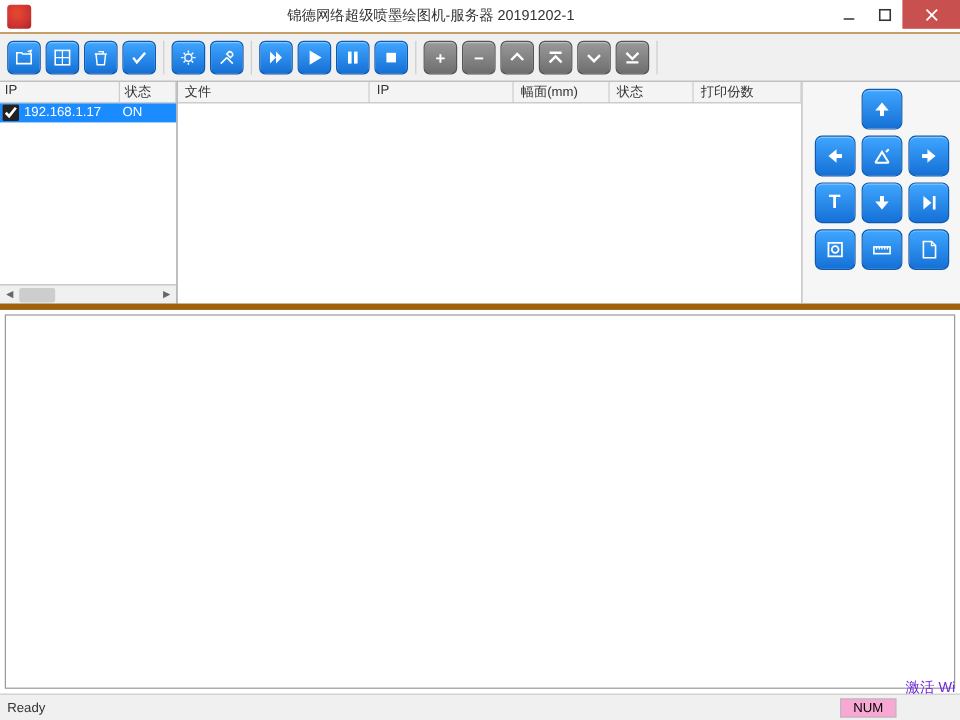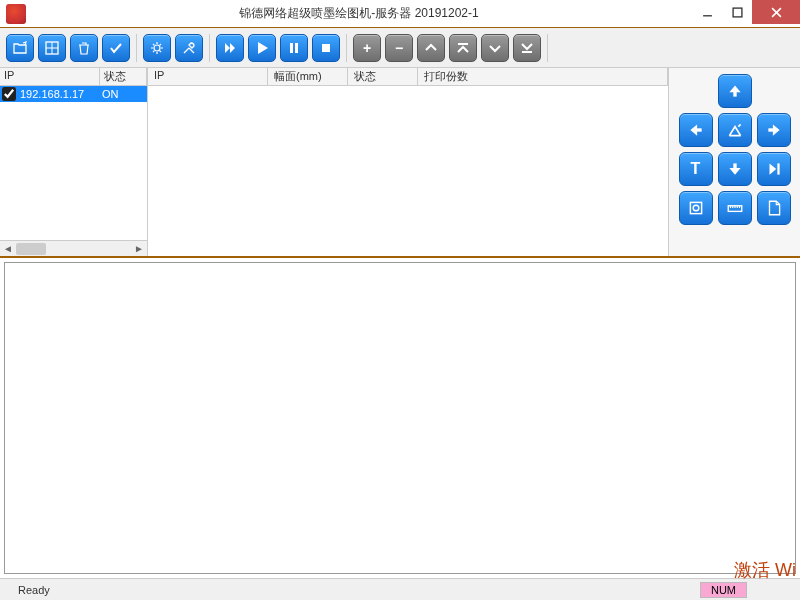--- a/index.html
+++ b/index.html
@@ -11,21 +11,21 @@
 .win-btn{width:30px;height:24px;display:flex;align-items:center;justify-content:center;color:#333}
 .win-btn.close{background:#c8504f;color:#fff;width:48px}
 .win-btn svg{width:11px;height:11px}
 .toolbar{height:40px;background:#f0f0f0;border-bottom:1px solid #ccc;display:flex;align-items:center;padding:0 6px;gap:4px}
 .tb-group{display:flex;gap:4px;align-items:center}
 .tb-sep{width:1px;height:28px;background:#ccc;margin:0 2px}
 .tbtn{width:28px;height:28px;border-radius:5px;display:flex;align-items:center;justify-content:center;cursor:pointer;background:linear-gradient(#3fa6ff,#1570d6);border:1px solid #0d5bb0;box-shadow:inset 0 1px 0 rgba(255,255,255,.35)}
 .tbtn.gray{background:linear-gradient(#9a9a9a,#6e6e6e);border:1px solid #555}
 .tbtn svg,.tbtn span{color:#fff}
 .tbtn span{font-weight:bold;font-size:14px}
-.mid{display:flex;height:190px;border-bottom:2px solid #a16207;background:#404040}
+.mid{display:flex;height:190px;border-bottom:5px solid #a16207;background:#404040}
 .left-pane{width:148px;display:flex;flex-direction:column;border-right:1px solid #ccc}
 .lp-head{height:18px;background:#f4f4f4;border-bottom:1px solid #ccc;display:flex}
 .lp-h{border-right:1px solid #ccc;padding:1px 4px;color:#333;font-size:11px}
 .lp-h.ip{width:100px}.lp-h.st{flex:1}
 .lp-body{flex:1;overflow:hidden;background:#fff}
 .lp-row{display:flex;height:16px;align-items:center;background:#1a8cff;color:#fff}
 .lp-row .chk{width:14px;height:14px;margin:0 2px;accent-color:#222}
 .lp-row .ip{width:84px;padding-left:2px;font-size:11px}
 .lp-row .st{flex:1;text-align:left;font-size:11px}
 .lp-scroll{height:16px;border-top:1px solid #ccc;display:flex;align-items:center;background:#f0f0f0}
@@ -35,24 +35,24 @@
 .cp-head{height:18px;background:#f4f4f4;border-bottom:1px solid #ccc;display:flex}
 .cp-h{border-right:1px solid #ccc;padding:1px 6px;font-size:11px;color:#333}
 .cp-body{flex:1;background:#fff}
 .right-pane{width:132px;border-left:1px solid #ccc;background:#f6f6f6;padding:6px;display:flex;flex-direction:column;gap:5px;align-items:center}
 .rp-row{display:flex;gap:5px;justify-content:center;width:100%}
 .rbtn{width:34px;height:34px;border-radius:6px;background:linear-gradient(#3fa6ff,#1570d6);border:1px solid #0d5bb0;box-shadow:inset 0 1px 0 rgba(255,255,255,.35);display:flex;align-items:center;justify-content:center;cursor:pointer}
 .rbtn.ph{visibility:hidden}
 .rbtn svg{width:18px;height:18px}
 .rbtn span{color:#fff;font-weight:bold;font-size:16px}
 .lower{flex:1;margin:4px;border:1px solid #999;background:#fff}
-.status{height:22px;border-top:1px solid #ccc;background:#f0f0f0;display:flex;align-items:center;padding:0 18px;position:relative}
+.status{height:22px;border-top:1px solid #ccc;background:#f0f0f0;display:flex;align-items:center;padding:0 6px;position:relative}
 .status-text{font-size:11px;color:#333}
 .status-num{position:absolute;right:53px;border:1px solid #bbb;padding:1px 10px;font-size:11px;background:#f9a8d4}
-.watermark{position:absolute;right:4px;bottom:18px;color:#c2410c;font-size:18px;pointer-events:none}
+.watermark{position:absolute;right:4px;bottom:18px;color:#6d28d9;font-size:12px;pointer-events:none}
 </style>
 </head>
 <body>
 
 <div class="titlebar">
   <div class="app-logo"></div>
   <div class="title-text">锦德网络超级喷墨绘图机-服务器 20191202-1</div>
   <div class="win-btns">
     <div class="win-btn">
         <svg viewBox="0 0 10 10">
@@ -188,20 +188,21 @@
     <div class="lp-scroll">
       <div class="arr">◄</div>
       <div class="thumb"></div>
       <div style="flex:1"></div>
       <div class="arr">►</div>
     </div>
   </div>
 
   <div class="center-pane">
     <div class="cp-head">
+      <div class="cp-h" style="width:160px">文件</div>
       <div class="cp-h" style="width:120px">IP</div>
       <div class="cp-h" style="width:80px">幅面(mm)</div>
       <div class="cp-h" style="width:70px">状态</div>
       <div class="cp-h" style="flex:1">打印份数</div>
     </div>
     <div class="cp-body"></div>
   </div>
 
   <div class="right-pane">
     <div class="rp-row">

